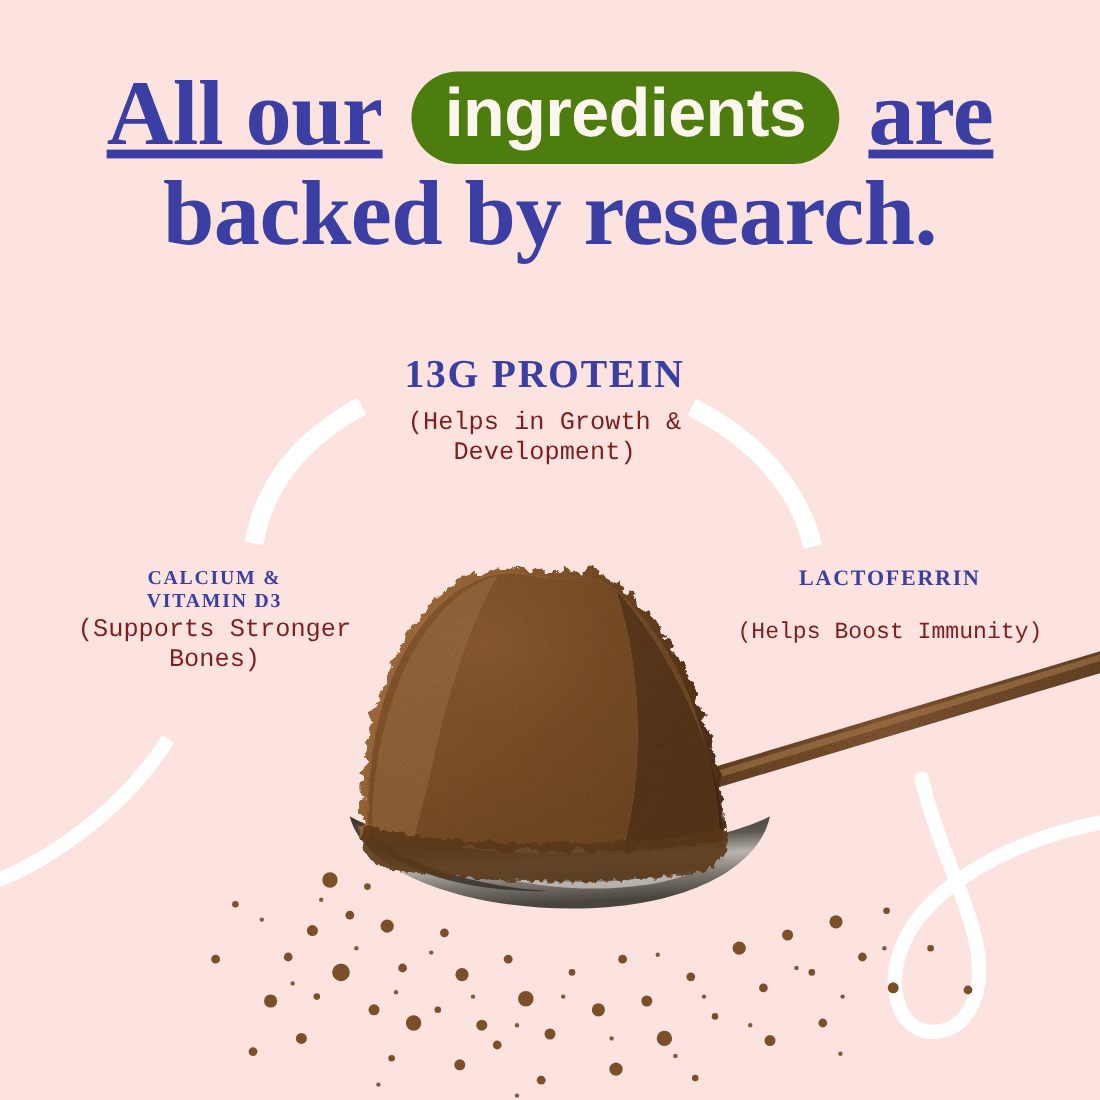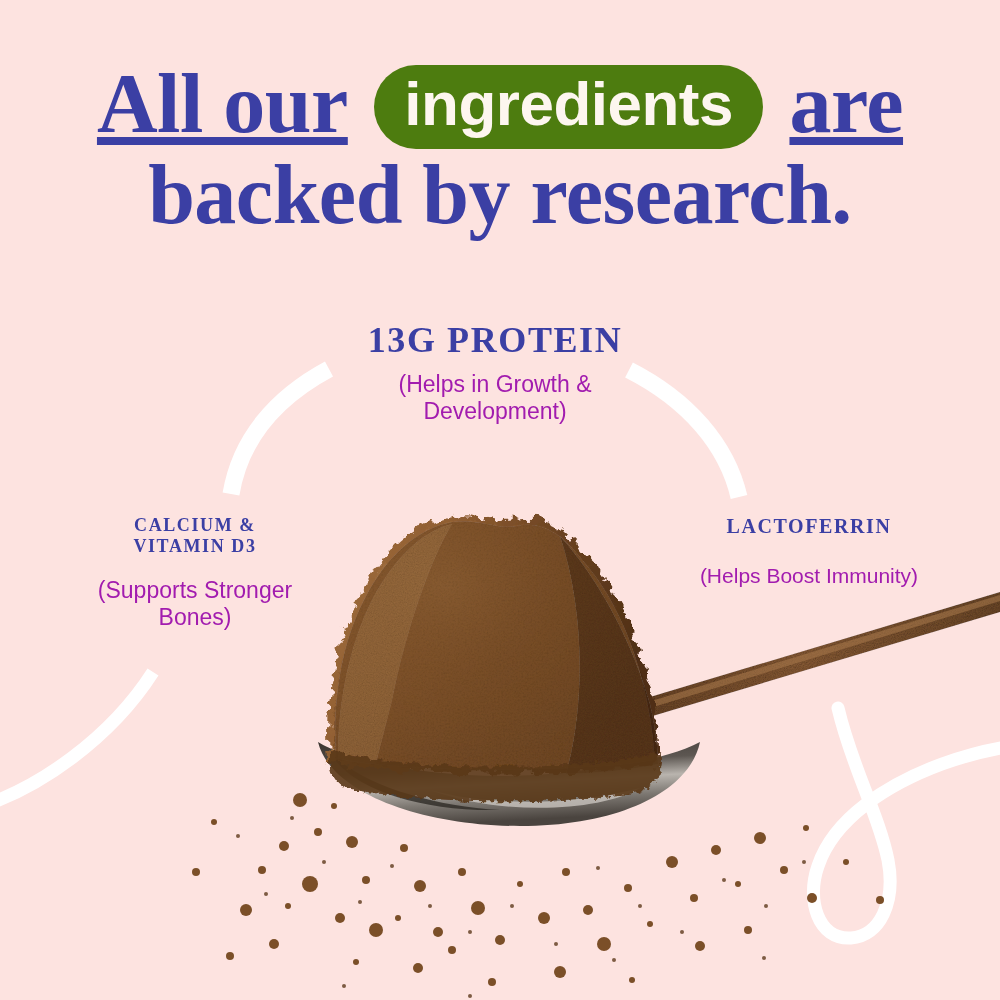--- a/index.html
+++ b/index.html
@@ -72,42 +72,42 @@
   }
   .feature-title {
     font-family: "Liberation Serif", serif;
     font-weight: 700;
     color: #3b3fa4;
     letter-spacing: 1.6px;
     line-height: 1.16;
     white-space: pre-line;
   }
   .feature-sub {
-    font-family: Liberation Sans, sans-serif;
+    font-family: Liberation Mono, monospace;
     font-weight: 400;
-    color: #a21caf;
+    color: #7f1d1d;
     line-height: 1.2;
     white-space: pre-line;
   }
 
   #feature-protein {
     left: 320px;
     top: 320px;
     width: 350px;
   }
   #feature-protein .feature-title { font-size: 36px; }
   #feature-protein .feature-sub { font-size: 23px; margin-top: 9px; }
 
   #feature-calcium {
     left: 20px;
     top: 515px;
     width: 350px;
   }
   #feature-calcium .feature-title { font-size: 18px; }
-  #feature-calcium .feature-sub { font-size: 23px; margin-top: 20px; }
+  #feature-calcium .feature-sub { font-size: 23px; margin-top: 2px; }
 
   #feature-lactoferrin {
     left: 634px;
     top: 515px;
     width: 350px;
   }
   #feature-lactoferrin .feature-title { font-size: 20px; }
   #feature-lactoferrin .feature-sub { font-size: 21px; margin-top: 25px; }
 
   

